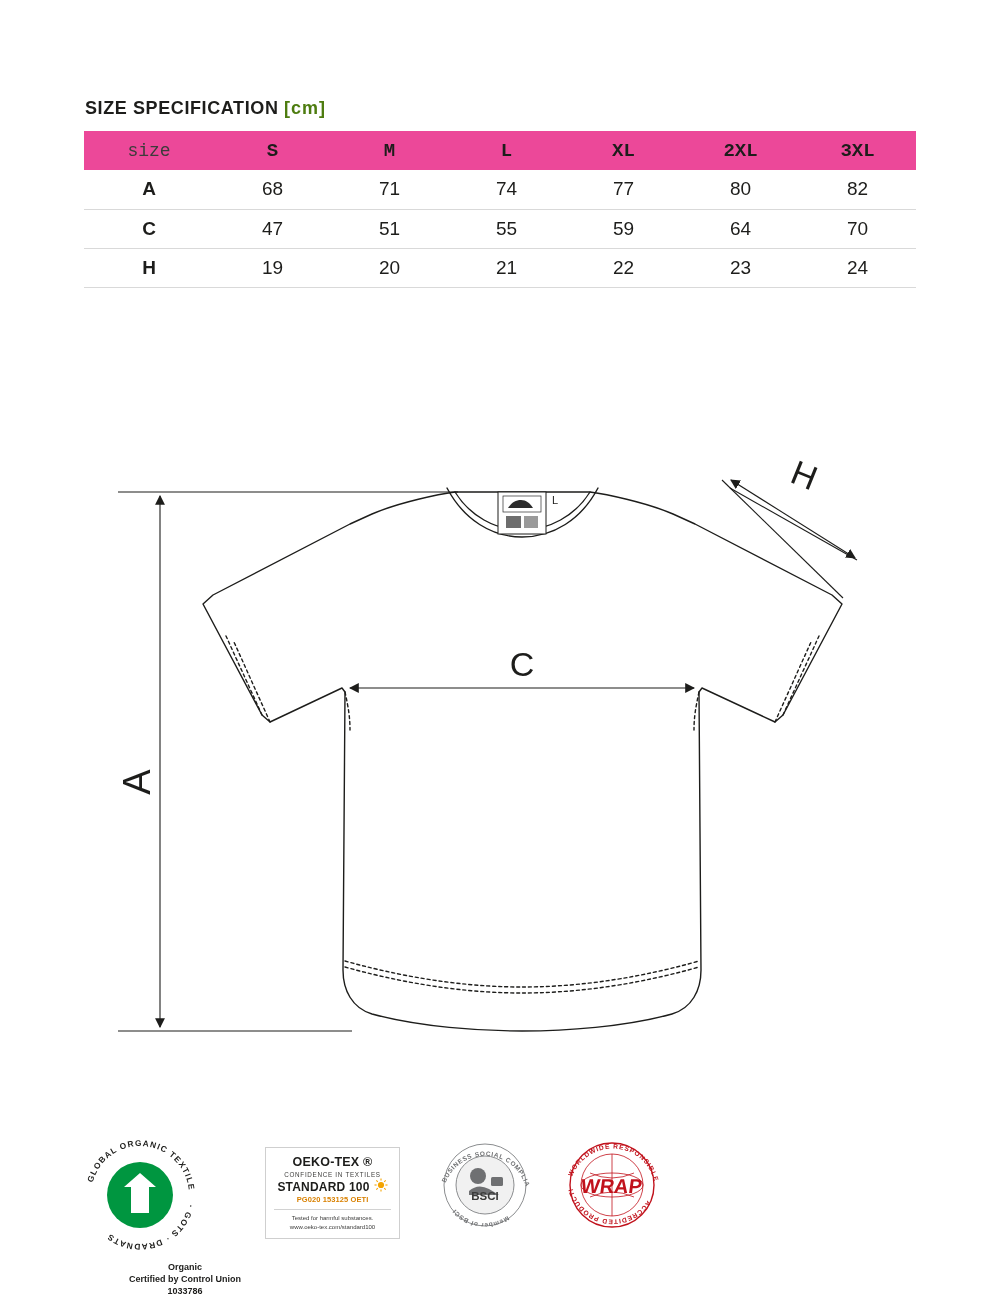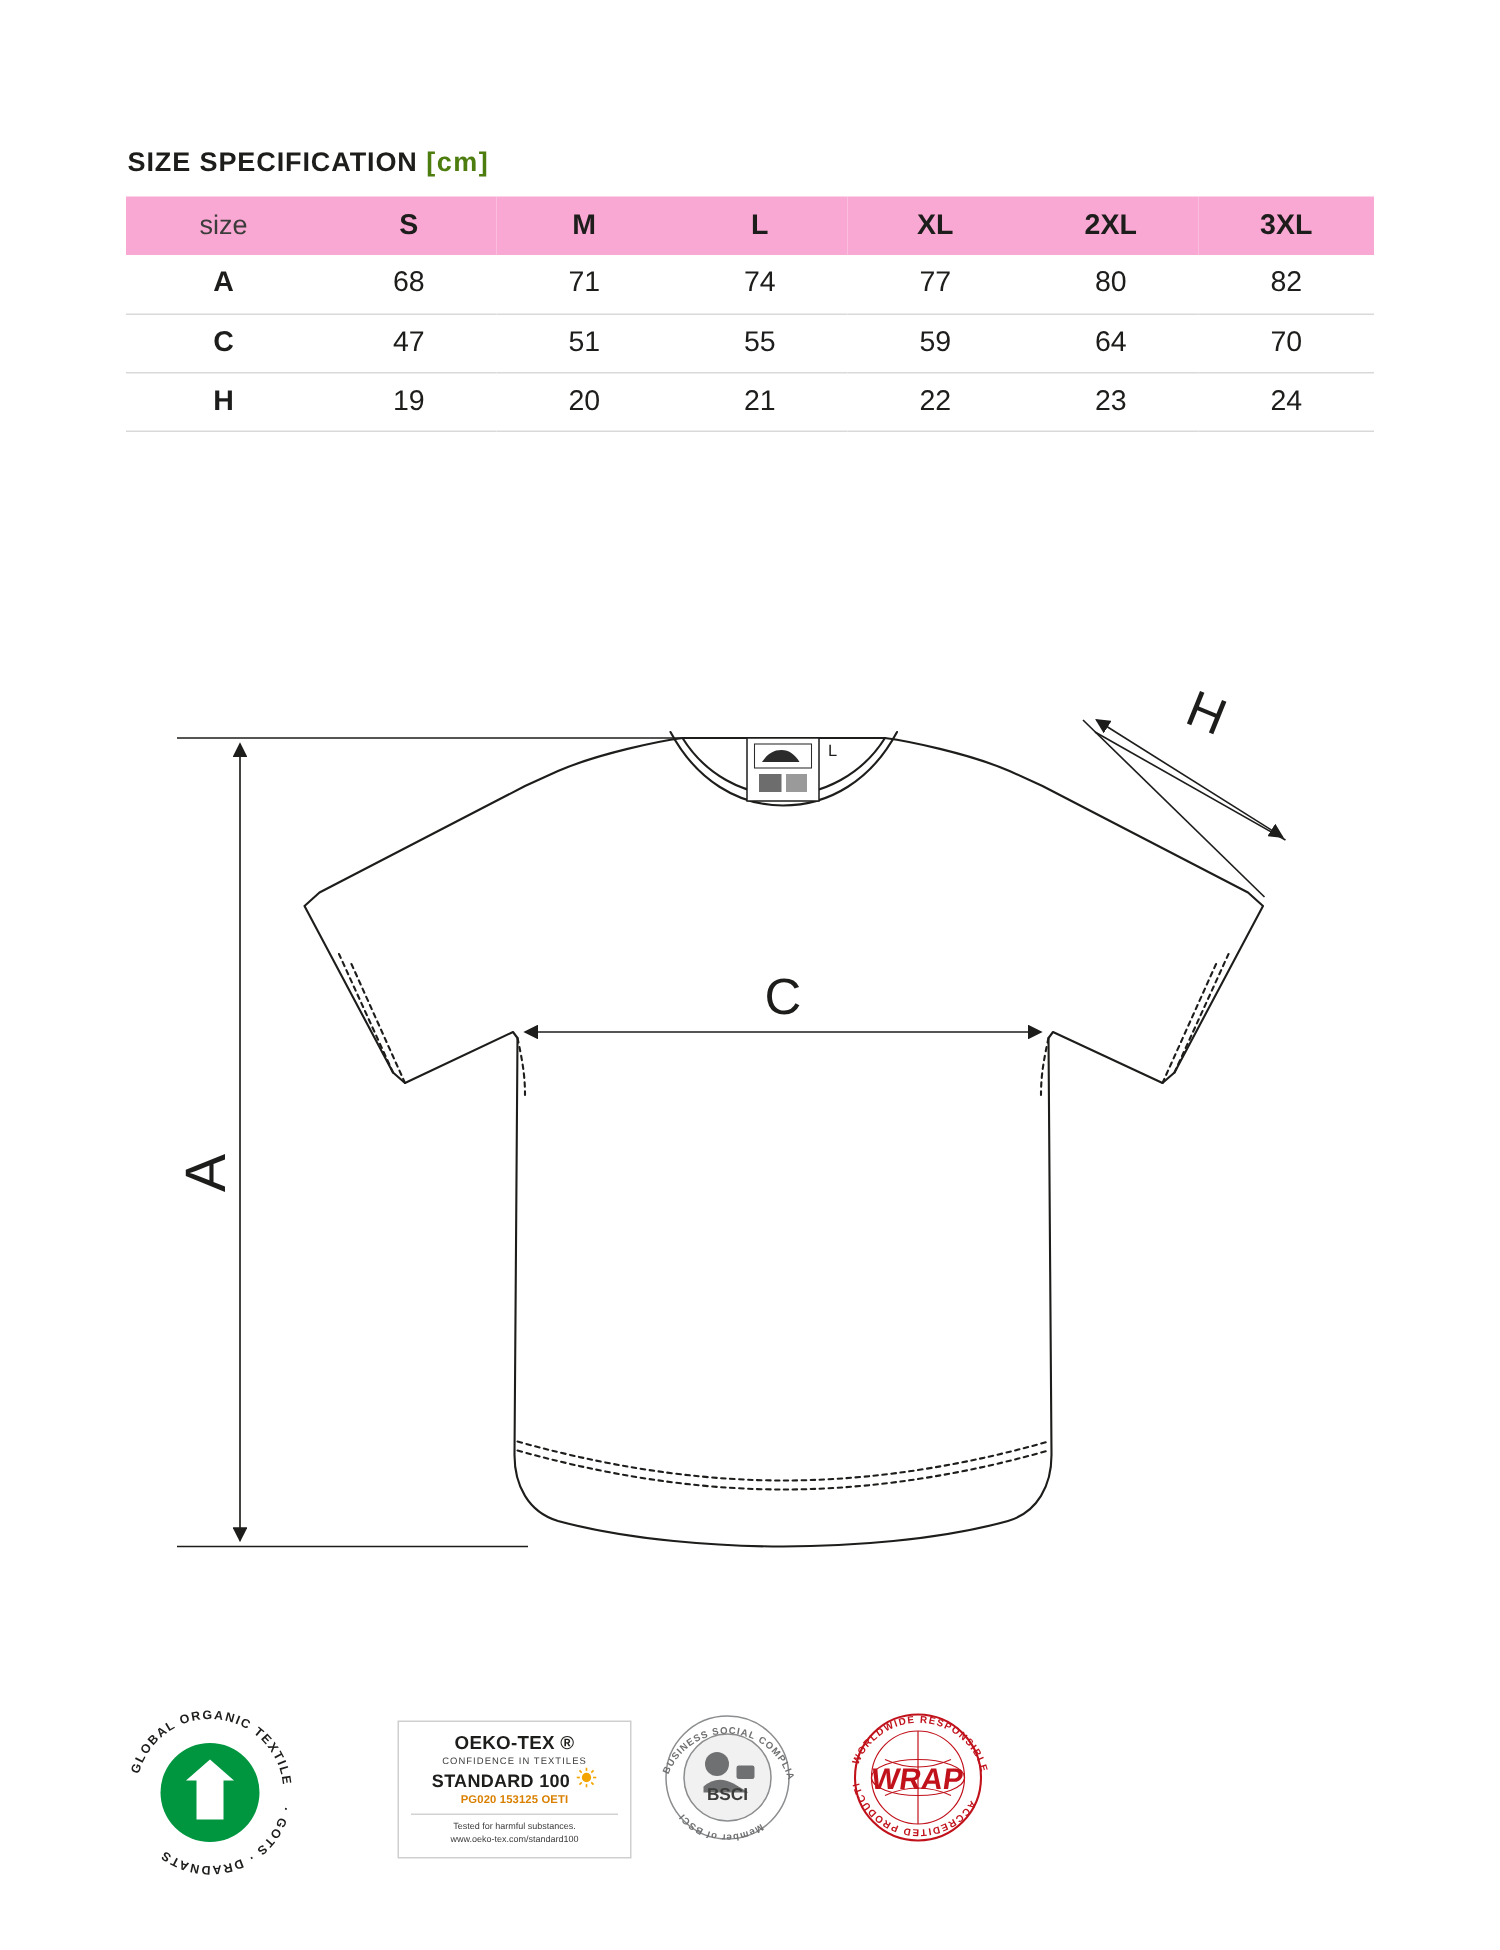--- a/index.html
+++ b/index.html
@@ -42,21 +42,21 @@
   .table-wrap {
     position:absolute; left:84px; top:131px; width:832px;
   }
   table.size-table {
     width:832px; border-collapse:collapse; table-layout:fixed;
   }
   table.size-table th, table.size-table td {
     text-align:center; font-size:19px; padding:0;
     height:39px; vertical-align:middle;
   }
-  table.size-table thead tr { background:#f9a8d4; }
+  table.size-table thead tr { background:#ec4899;font-family:Liberation Mono, monospace; }
   table.size-table thead th {
     font-weight:bold; font-size:19px; color:#1d1d1b;
   }
   table.size-table thead th.first-col {
     font-weight:normal; font-size:18px; color:#3c3c3b;
   }
   table.size-table tbody tr { border-bottom:1px solid #d9d9d9; }
   table.size-table tbody td { color:#1d1d1b; font-size:19px; }
   table.size-table tbody td.row-label { font-weight:bold; }
   col.c0 { width:130px; }
@@ -80,21 +80,21 @@
   .oeko { left:205px; top:22px; }
   .bsci { left:375px; top:8px; }
   .wrap { left:500px; top:8px; }
 
   .gots-caption {
     position:absolute; left:0; top:128px; width:220px; text-align:center;
     font-size:9px; font-weight:bold; color:#1d1d1b; line-height:1.35;
   }
 
   .oeko-box {
-    width:156px; border:1px solid #cfcfcf; background:#fff;
+    width:135px; border:1px solid #cfcfcf; background:#fff;
     padding:7px 6px 6px 6px; text-align:center;
   }
   .oeko-t1 { font-size:12.5px; font-weight:bold; letter-spacing:0.2px; color:#1d1d1b; }
   .oeko-t2 { font-size:6.3px; letter-spacing:0.7px; color:#3c3c3b; margin-top:2px; }
   .oeko-t3 { font-size:12px; font-weight:bold; color:#1d1d1b; margin-top:2px; letter-spacing:0.2px;}
   .oeko-t4 { font-size:7.5px; font-weight:bold; color:#d98000; letter-spacing:0.1px; margin-top:1px;}
   .oeko-divider { height:1px; background:#d2d2d2; margin:5px 2px 4px 2px; }
   .oeko-t5 { font-size:6px; color:#3c3c3b; line-height:1.5; }
   .oeko-row { display:flex; justify-content:center; gap:4px; }
   .sun { width:14px; height:14px; position:relative; flex:0 0 auto; }
@@ -261,20 +261,25 @@
         </defs>
         <circle cx="65" cy="62" r="33" fill="#009640"></circle>
         <path d="M65 40 L81 54 L74 54 L74 80 L56 80 L56 54 L49 54 Z" fill="#ffffff"></path>
         <text font-family="Liberation Sans, sans-serif" font-size="8.3" font-weight="bold" fill="#1d1d1b" letter-spacing="1.1">
           <textPath href="#gotsTop" startOffset="8%">GLOBAL ORGANIC TEXTILE</textPath>
         </text>
         <text font-family="Liberation Sans, sans-serif" font-size="8.3" font-weight="bold" fill="#1d1d1b" letter-spacing="1.1">
           <textPath href="#gotsBot" startOffset="6%">· GOTS · DRADNATS</textPath>
         </text>
       </svg>
+      <div class="gots-caption">
+        <div>Organic</div>
+        <div>Certified by Control Union</div>
+        <div>1033786</div>
+      </div>
     </div>
 
     <div class="cert oeko">
       <div class="oeko-box">
         <div class="oeko-t1">OEKO-TEX ®</div>
         <div class="oeko-t2">CONFIDENCE IN TEXTILES</div>
         <div class="oeko-row">
           <div class="oeko-t3">STANDARD 100</div>
           <span class="sun">
             <svg width="14" height="14" viewBox="0 0 14 14" xmlns="http://www.w3.org/2000/svg">

